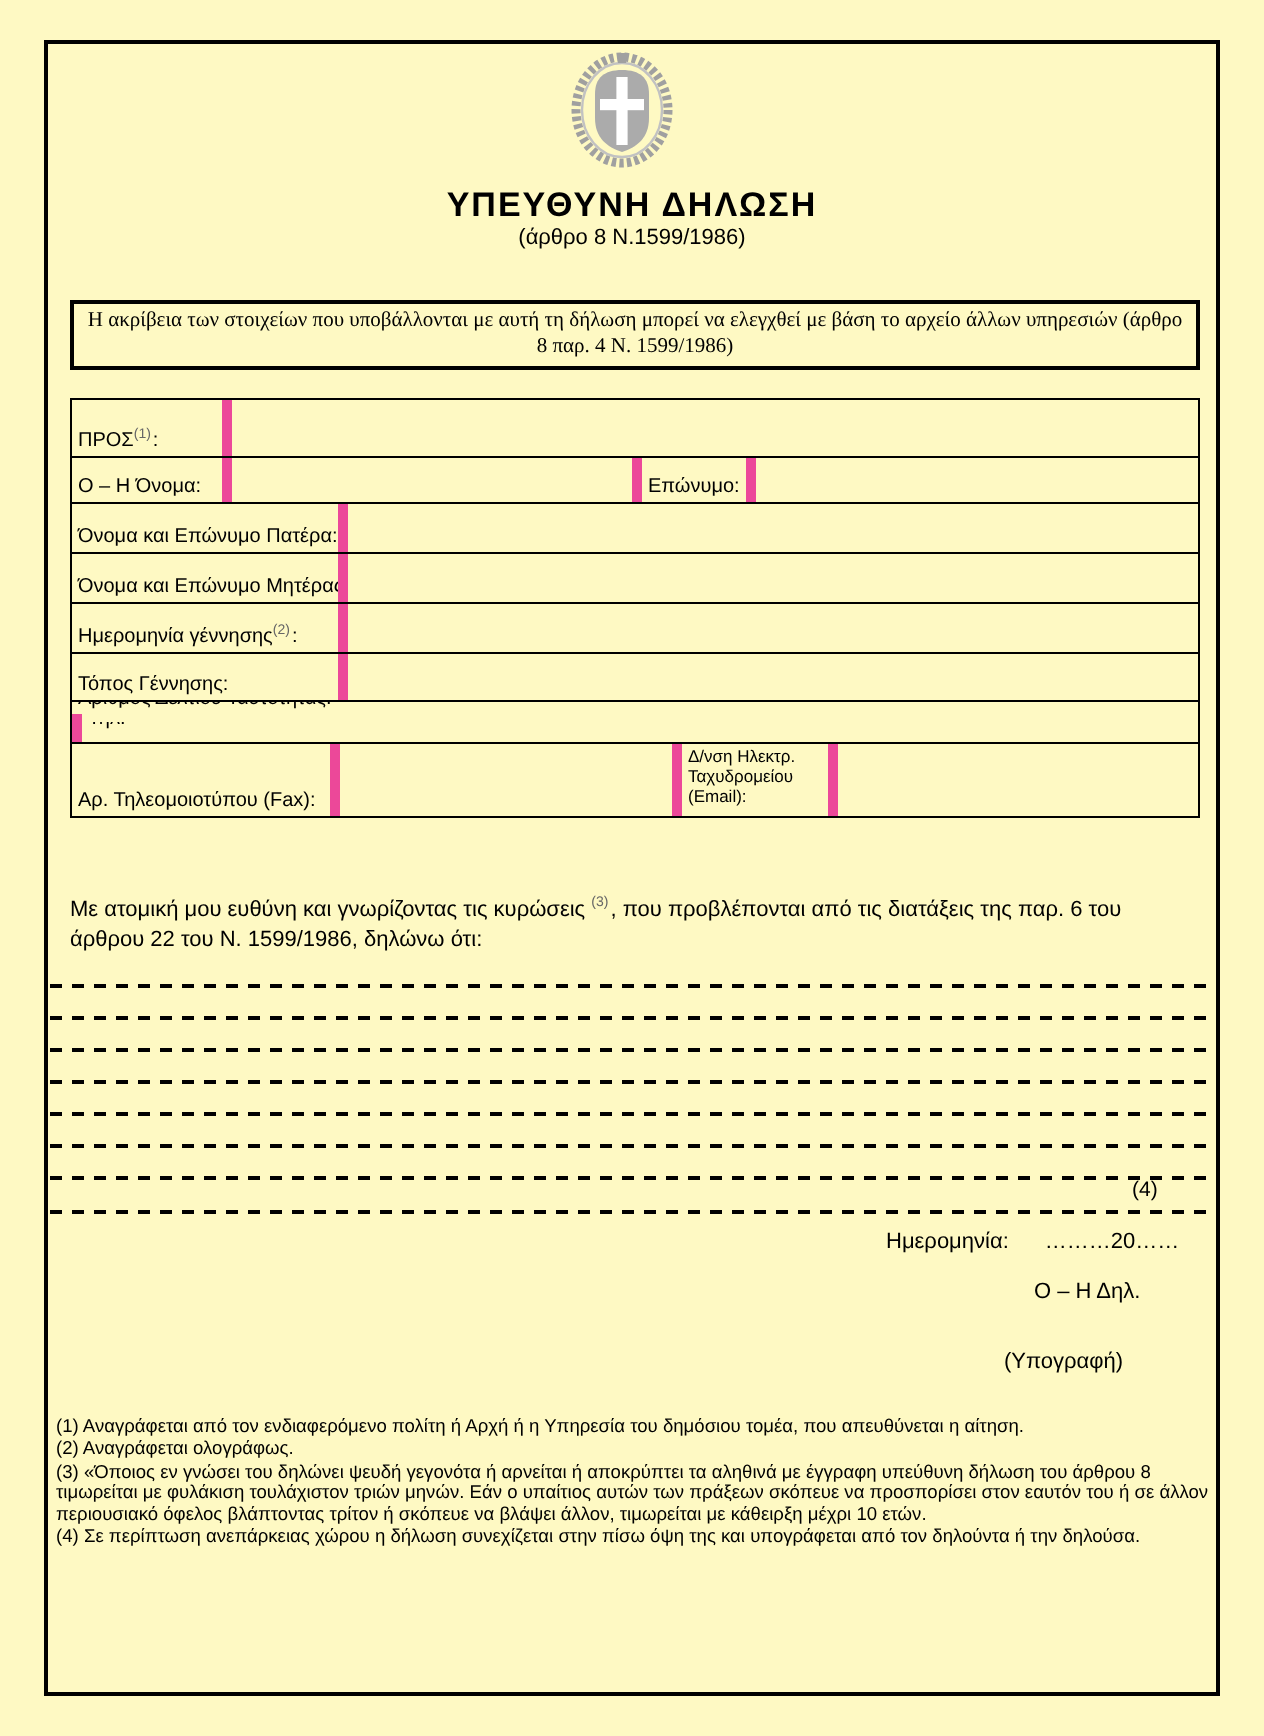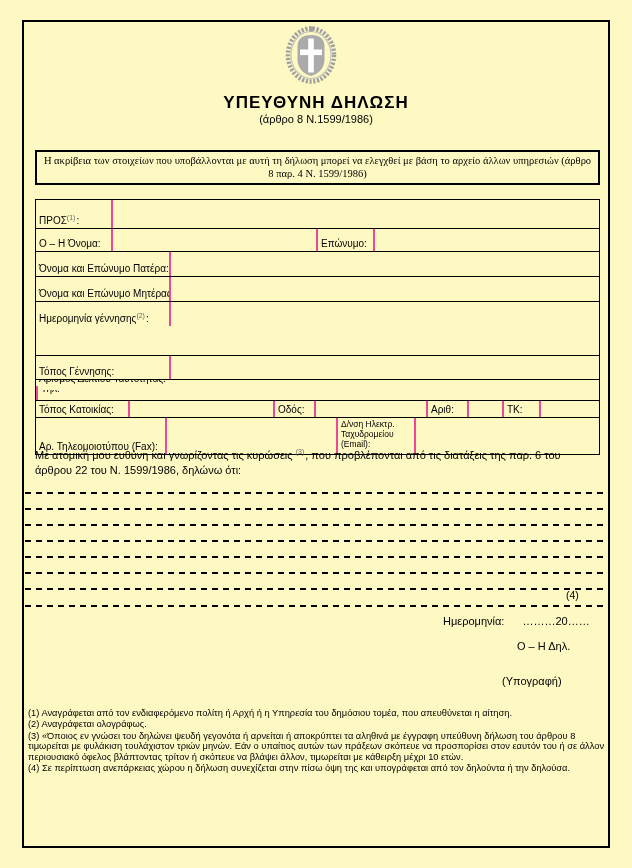--- a/index.html
+++ b/index.html
@@ -10,21 +10,21 @@
   .title{position:absolute;left:0;top:93px;width:632px;text-align:center;
          font-size:17px;font-weight:bold;letter-spacing:1px;}
   .subtitle{position:absolute;left:0;top:113px;width:632px;text-align:center;font-size:11px;}
   .notice{position:absolute;left:35px;top:150px;width:551px;border:2px solid #000;
           padding:3px 5px;text-align:center;font-family:"Liberation Serif",serif;
           font-size:10.5px;line-height:1.2;}
   .ftable{position:absolute;left:35px;top:199px;width:565px;border:1px solid #000;
           box-sizing:border-box;font-size:10px;}
   .frow{display:flex;border-top:1px solid #000;box-sizing:border-box;}
   .frow:first-child{border-top:none;}
-  .fcell{border-left:2px solid #ec4899;box-sizing:border-box;display:flex;
+  .fcell{border-left:5px solid #ec4899;box-sizing:border-box;display:flex;
          align-items:flex-end;padding:2px 3px;overflow:hidden;}
   .fcell:first-child{border-left:none;}
   .lbl{white-space:nowrap;}
   .val{flex:1;}
   sup.fn{font-size:7px;color:#666;line-height:0;margin-right:1px;}
   .decl{position:absolute;left:35px;top:448px;width:565px;font-size:11px;line-height:1.35;}
   .dash{position:absolute;left:25px;width:583px;height:2px;
         background:repeating-linear-gradient(90deg,#000 0 6px,transparent 6px 11px);}
   .marker4{position:absolute;left:566px;top:589px;font-size:10.5px;}
   .daterow{position:absolute;left:443px;top:615px;font-size:11px;display:flex;gap:18px;}
@@ -82,51 +82,33 @@
         <span class="lbl">Όνομα και Επώνυμο Μητέρας:</span>
       </div>
       <div class="fcell val"></div>
     </div>
     <div class="frow" style="height:25px;">
       <div class="fcell" style="width:133px;">
         <span class="lbl"><span>Ημερομηνία γέννησης</span><sup class="fn">(2)</sup><span>:</span></span>
       </div>
       <div class="fcell val"></div>
     </div>
-    <div class="frow" style="height:24px;margin-top:29px;">
+    <div class="frow" style="height:24px;">
       <div class="fcell" style="width:133px;">
         <span class="lbl">Τόπος Γέννησης:</span>
       </div>
       <div class="fcell val"></div>
     </div>
     <div class="frow" style="height:21px;flex-direction:column;">
       <div class="fcell" style="width:133px;">
         <span class="lbl">Αριθμός Δελτίου Ταυτότητας:</span>
       </div>
       <div class="fcell" style="width:167px;"></div>
       <div class="fcell" style="width:37px;">
         <span class="lbl">Τηλ:</span>
-      </div>
-      <div class="fcell val"></div>
-    </div>
-    <div class="frow" style="height:17px;">
-      <div class="fcell" style="width:92px;">
-        <span class="lbl">Τόπος Κατοικίας:</span>
-      </div>
-      <div class="fcell" style="width:145px;"></div>
-      <div class="fcell" style="width:41px;">
-        <span class="lbl">Οδός:</span>
-      </div>
-      <div class="fcell" style="width:112px;"></div>
-      <div class="fcell" style="width:41px;">
-        <span class="lbl">Αριθ:</span>
-      </div>
-      <div class="fcell" style="width:35px;"></div>
-      <div class="fcell" style="width:37px;">
-        <span class="lbl">ΤΚ:</span>
       </div>
       <div class="fcell val"></div>
     </div>
     <div class="frow" style="height:37px;">
       <div class="fcell" style="width:129px;">
         <span class="lbl">Αρ. Τηλεομοιοτύπου (Fax):</span>
       </div>
       <div class="fcell" style="width:171px;"></div>
       <div class="fcell" style="width:78px;align-items:flex-start;font-size:8.5px;">
         <span style="white-space:normal;line-height:1.15;">Δ/νση Ηλεκτρ. Ταχυδρομείου (Email):</span>

